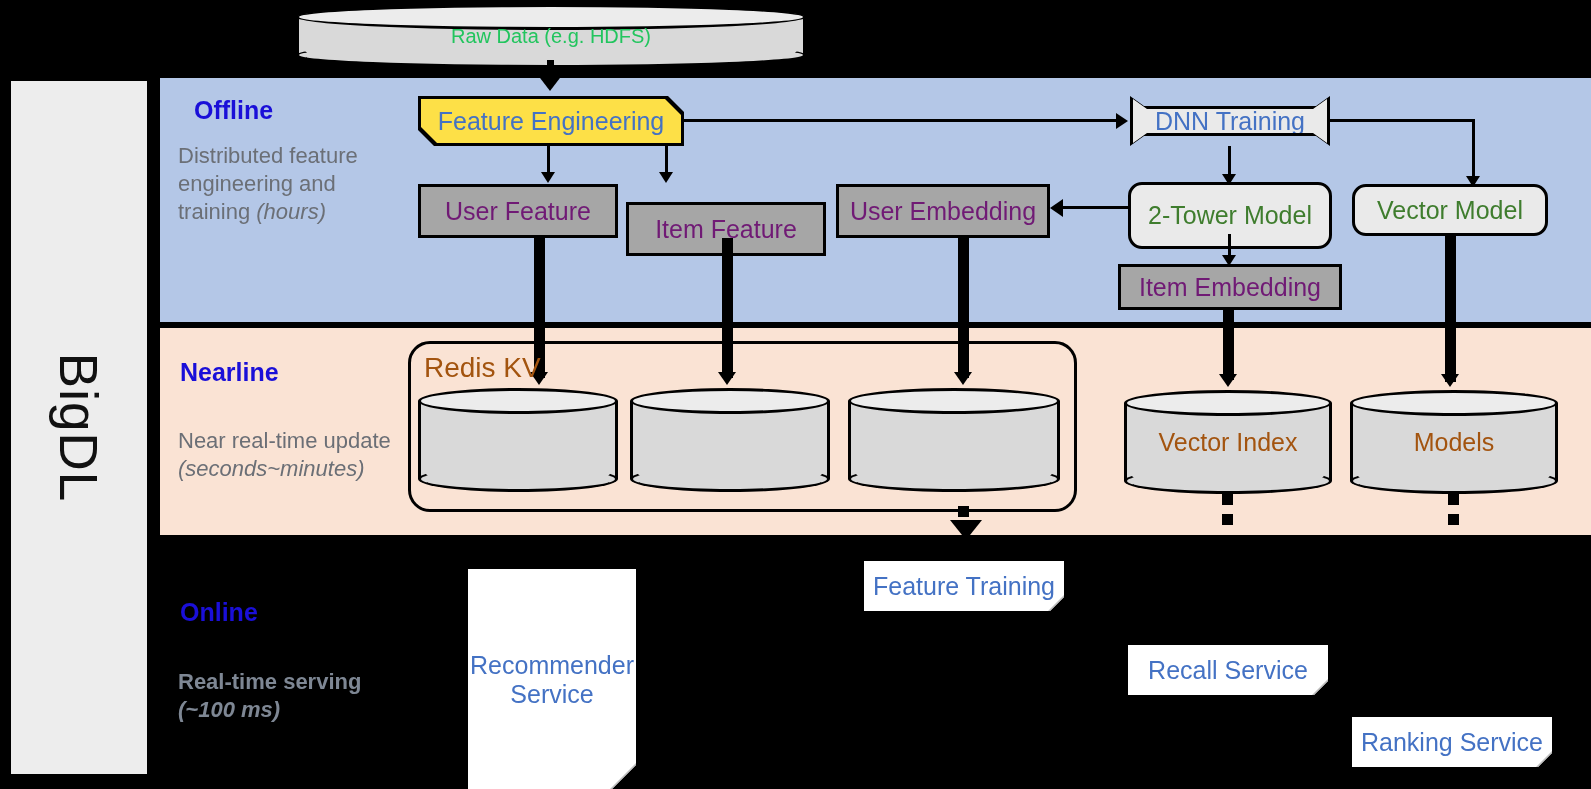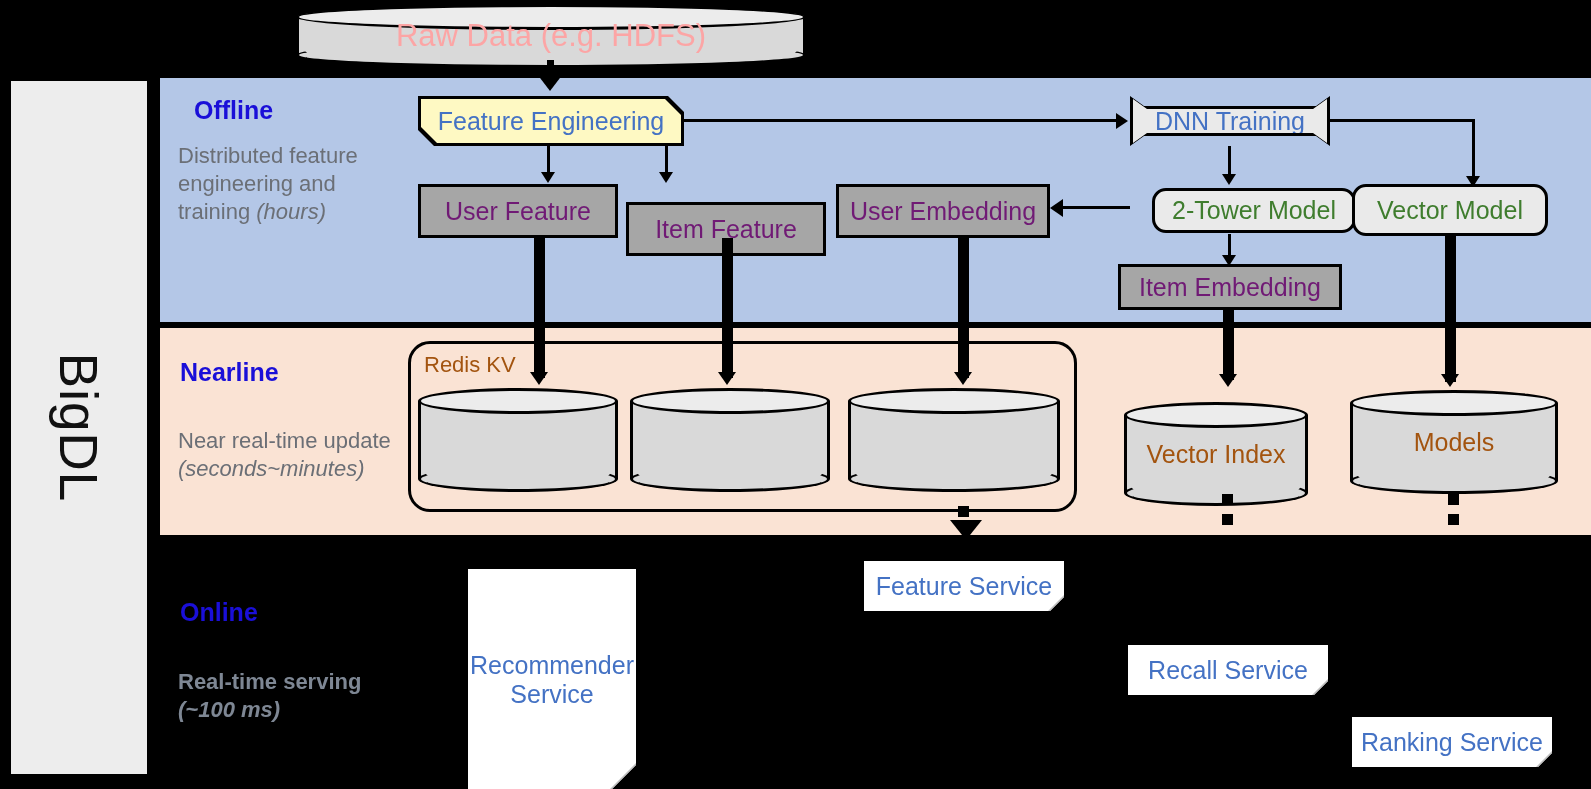--- a/index.html
+++ b/index.html
@@ -29,21 +29,21 @@
 
   
   .grayboxBox{background:#a6a6a6;border:3px solid #000;display:flex;align-items:center;
       justify-content:center;font-size:25px;color:#701a75;}
   .roundbox{background:#eaeaea;border:3px solid #000;border-radius:14px;display:flex;
       align-items:center;justify-content:center;font-size:25px;}
   .greenTxt{color:#3f7d2e;}
   .brownTxt{color:#a3540f;}
 
   
-  .foldbox{background:#fef9c3;display:flex;align-items:center;justify-content:center;
+  .foldbox{background:#fde047;display:flex;align-items:center;justify-content:center;
       font-size:25px;color:#4472c4;
       clip-path:polygon(0 0, calc(100% - 16px) 0, 100% 16px, 100% 100%, 16px 100%, 0 calc(100% - 16px));
       border:0;}
   .foldbox-wrap{background:#000;
       clip-path:polygon(0 0, calc(100% - 16px) 0, 100% 16px, 100% 100%, 16px 100%, 0 calc(100% - 16px));
       padding:3px;}
 
   
   .dnnwrap{background:#000;padding:3px;
     clip-path:polygon(0 0,14px 10px,calc(100% - 14px) 10px,100% 0,100% 100%,calc(100% - 14px) calc(100% - 10px),14px calc(100% - 10px),0 100%);}
@@ -58,26 +58,26 @@
      border:3px solid #000;border-radius:50%;box-sizing:border-box;}
   .cyl .bot{position:absolute;left:0;right:0;bottom:0;height:26px;background:#d9d9d9;
      border:3px solid #000;border-radius:50%;box-sizing:border-box;border-top-color:transparent;}
   .cyl .cap{position:absolute;left:0;right:0;top:0;bottom:0;display:flex;align-items:center;
      justify-content:center;font-size:25px;}
 
   
   #rawdata{position:absolute;left:296px;top:4px;width:510px;height:64px;}
   #rawdata .top{height:26px;}
   #rawdata .bot{height:26px;}
-  #rawdata .cap{font-size:31px;color:#fca5a5;}
+  #rawdata .cap{font-size:20px;color:#22c55e;}
 
   
   #redis-kv{position:absolute;left:408px;top:341px;width:663px;height:165px;
      border:3px solid #000;border-radius:22px;background:transparent;}
-  #redis-kv-label{position:absolute;left:424px;top:352px;font-size:22px;color:#a3540f;}
+  #redis-kv-label{position:absolute;left:424px;top:352px;font-size:28px;color:#a3540f;}
 
   
   .ln{position:absolute;background:#000;}
   .arrowdown{position:absolute;width:0;height:0;border-left:9px solid transparent;
      border-right:9px solid transparent;border-top:13px solid #000;}
   .arrowdown.small{border-left-width:7px;border-right-width:7px;border-top-width:11px;}
   .arrowdown.big{border-left-width:13px;border-right-width:13px;border-top-width:17px;}
   .arrowleft{position:absolute;width:0;height:0;border-top:9px solid transparent;
      border-bottom:9px solid transparent;border-right:13px solid #000;}
   .arrowright{position:absolute;width:0;height:0;border-top:8px solid transparent;
@@ -150,21 +150,21 @@
   <div class="grayboxBox abs" style="left:418px;top:184px;width:200px;height:54px;">
       <span>User Feature</span>
     </div>
   <div class="grayboxBox abs" style="left:626px;top:202px;width:200px;height:54px;">
       <span>Item Feature</span>
     </div>
   <div class="grayboxBox abs" style="left:836px;top:184px;width:214px;height:54px;">
       <span>User Embedding</span>
     </div>
 
-  <div class="roundbox abs" style="left:1128px;top:188px;width:204px;height:45px;margin-left:24px;">
+  <div class="roundbox abs" style="left:1128px;top:182px;width:204px;height:67px;">
       <span class="greenTxt">2-Tower Model</span>
     </div>
   <div class="roundbox abs" style="left:1352px;top:184px;width:196px;height:52px;">
       <span class="greenTxt">Vector Model</span>
     </div>
 
   <div class="ln abs" style="left:1062px;top:206px;width:68px;height:3px;"></div>
   <div class="arrowleft abs" style="left:1050px;top:199px;"></div>
 
   <div class="ln abs" style="left:1228px;top:234px;width:3px;height:28px;"></div>
@@ -207,21 +207,21 @@
     <div class="top"></div>
     <div class="cap"></div>
   </div>
   <div class="cyl" style="left:848px;top:388px;width:212px;height:104px;">
     <div class="body"></div>
     <div class="bot"></div>
     <div class="top"></div>
     <div class="cap"></div>
   </div>
 
-  <div class="cyl" style="left:1124px;top:402px;width:184px;height:104px;">
+  <div class="cyl" style="left:1124px;top:390px;width:208px;height:104px;">
     <div class="body"></div>
     <div class="bot"></div>
     <div class="top"></div>
     <div class="cap brownTxt">Vector Index</div>
   </div>
   <div class="cyl" style="left:1350px;top:390px;width:208px;height:104px;">
     <div class="body"></div>
     <div class="bot"></div>
     <div class="top"></div>
     <div class="cap brownTxt">Models</div>
@@ -236,21 +236,21 @@
   <div class="arrowdown big abs" style="left:950px;top:520px;border-top-width:20px;border-left-width:16px;border-right-width:16px;"></div>
 
   <div class="band-title online-title" style="left:180px;top:598px;">Online</div>
   <div class="band-sub online-sub" style="left:178px;top:644px;"><span>Real-time serving </span><i>(~100 ms)</i></div>
 
   <div class="note" id="recommender-service">
     <span>Recommender Service</span>
     <span class="fold"></span>
   </div>
   <div class="note" id="feature-service">
-    <span>Feature Service</span>
+    <span>Feature Training</span>
     <span class="fold"></span>
   </div>
   <div class="note" id="ranking-service">
     <span>Ranking Service</span>
     <span class="fold"></span>
   </div>
   <div class="note" id="recall-service">
     <span>Recall Service</span>
     <span class="fold"></span>
   </div>

